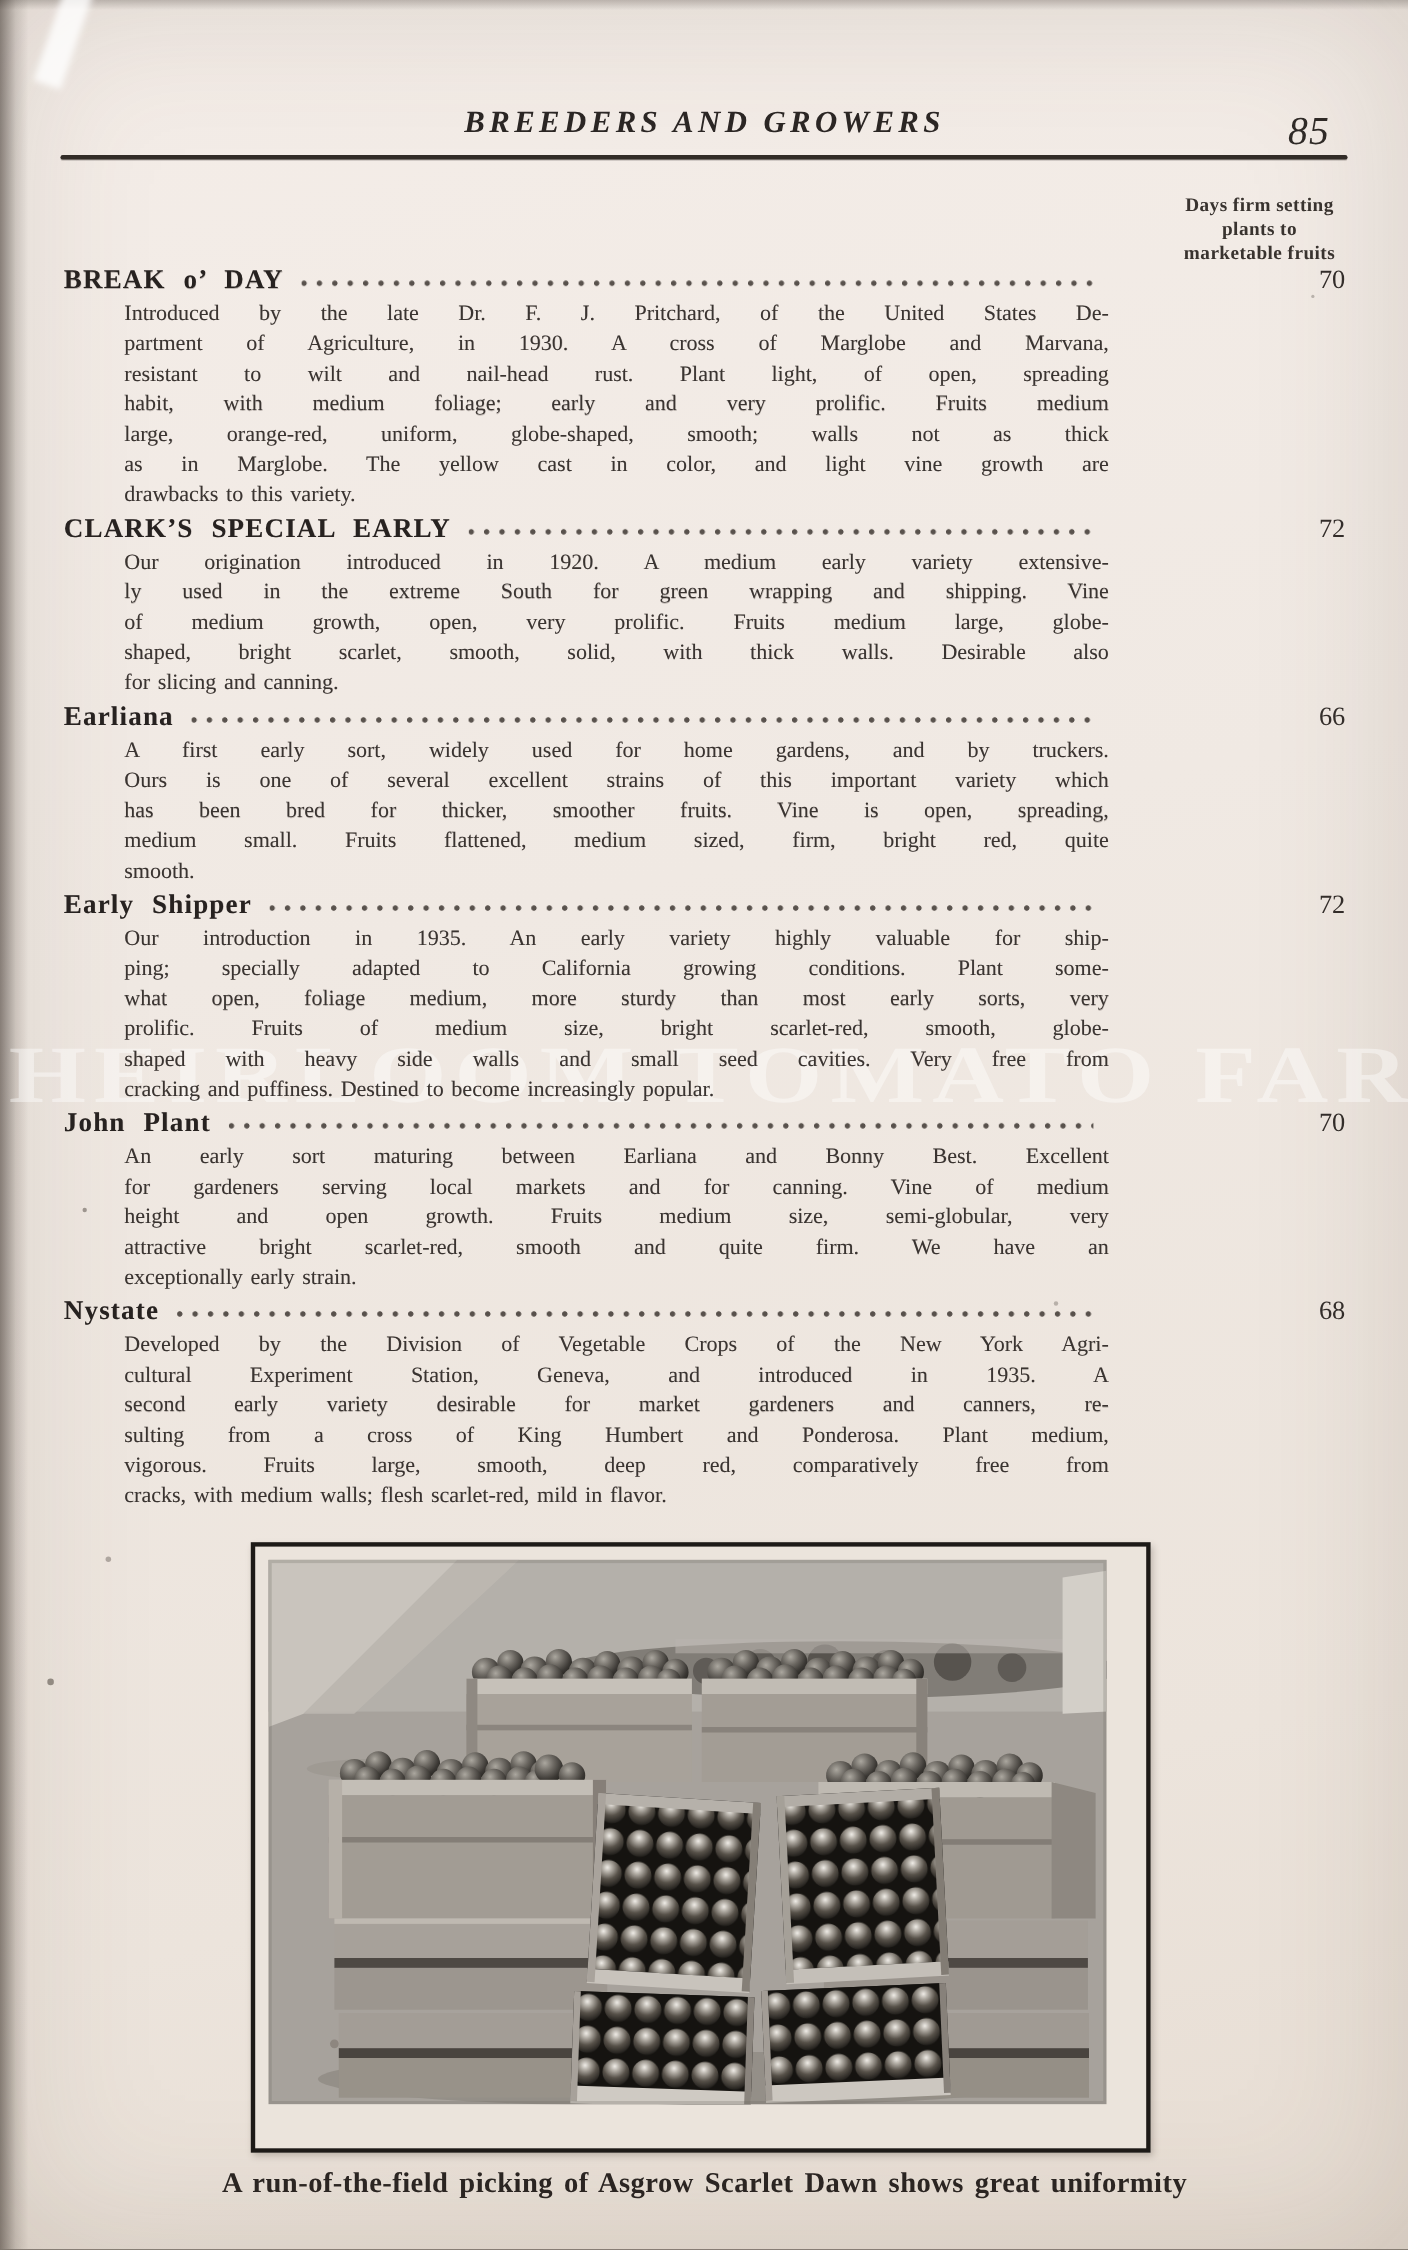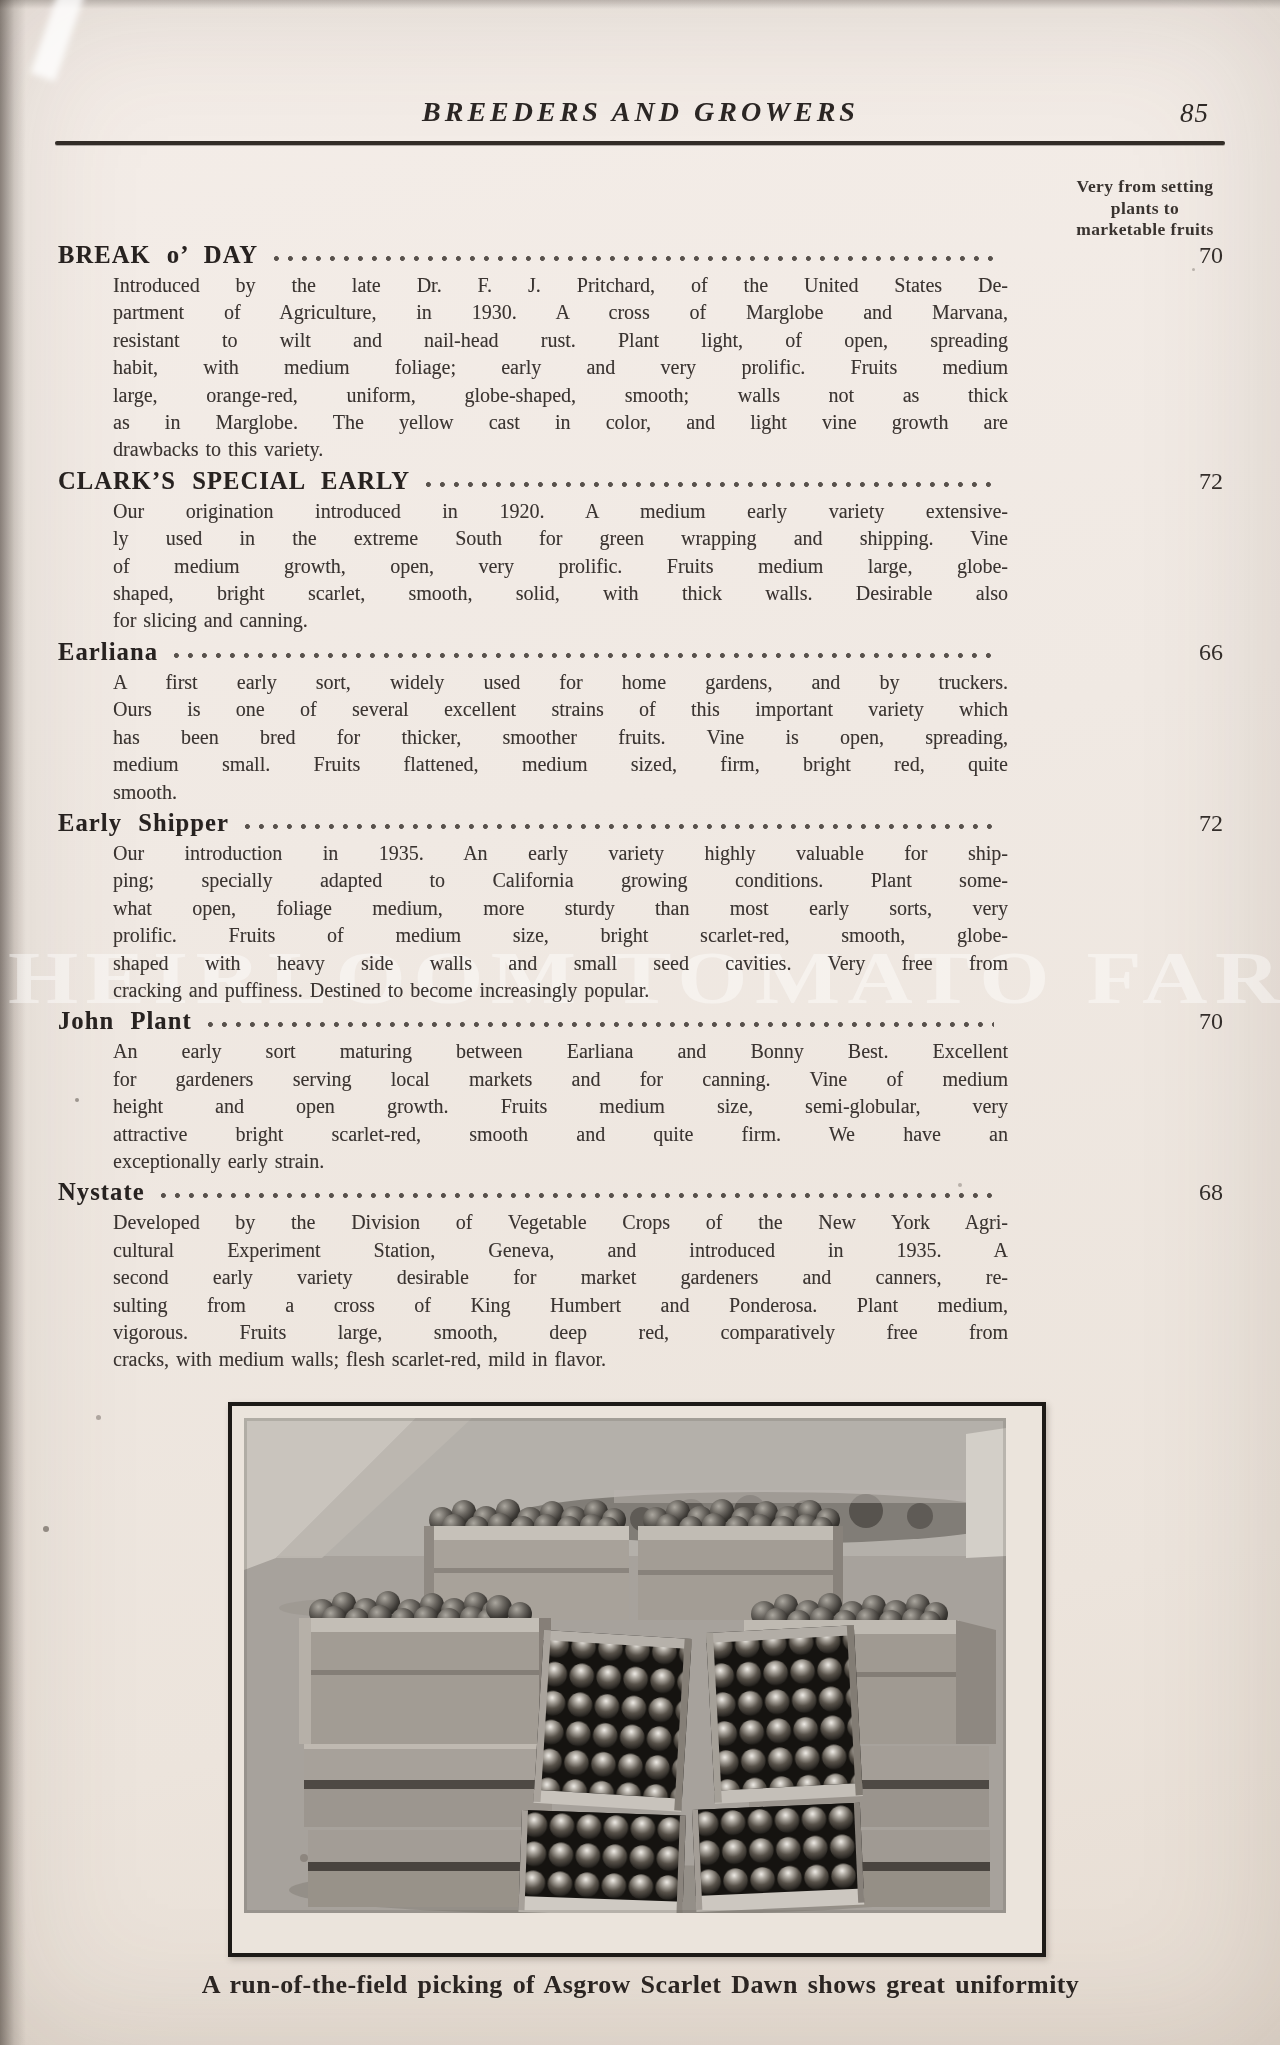--- a/index.html
+++ b/index.html
@@ -14,21 +14,21 @@
     background:linear-gradient(90deg,rgba(42,33,26,.50),rgba(42,33,26,.14) 55%,rgba(42,33,26,0));}
   .edge-top{position:absolute;left:0;top:0;width:100%;height:9px;
     background:linear-gradient(180deg,rgba(30,24,18,.22),rgba(30,24,18,0));}
   .curl{position:absolute;left:46px;top:-20px;width:26px;height:100px;
     background:rgba(255,255,255,.8);transform:rotate(19deg);filter:blur(3px);}
   .speck{position:absolute;border-radius:50%;background:#3d352e;}
 
   .header-row{position:absolute;left:58px;top:96px;width:1165px;height:36px;font-style:italic;}
   .title{position:absolute;left:0;right:0;text-align:center;font-weight:bold;
     font-size:28px;letter-spacing:4px;color:#2b2624;}
-  .pageno{position:absolute;right:14px;top:2px;font-size:27px;color:#2f2a27;letter-spacing:1px;}
+  .pageno{position:absolute;right:14px;top:2px;font-size:36px;color:#2f2a27;letter-spacing:1px;}
   .rule{position:absolute;left:55px;top:141px;width:1170px;height:4px;background:#322c27;
     border-radius:2px;box-shadow:0 1px 0 rgba(50,44,39,.35);}
 
   .colhead{position:absolute;left:1040px;top:176px;width:210px;text-align:center;
     font-size:17.5px;font-weight:bold;line-height:21.5px;color:#39332f;letter-spacing:.4px;}
 
   .entries{position:absolute;left:58px;top:238px;width:1165px;}
   .entry{margin:0;}
   .entry-head{display:flex;align-items:baseline;height:34px;line-height:33px;}
   .ename{font-weight:bold;font-size:24.5px;color:#272220;letter-spacing:1.1px;word-spacing:9px;
@@ -63,21 +63,21 @@
   <div class="edge-top"></div>
   <div class="curl"></div>
 
   <div class="header-row">
     <div class="title">BREEDERS AND GROWERS</div>
     <div class="pageno">85</div>
   </div>
   <div class="rule"></div>
 
   <div class="colhead">
-    <div>Very from setting</div>
+    <div>Days firm setting</div>
     <div>plants to</div>
     <div>marketable fruits</div>
   </div>
 
   <div class="watermark">HEIRLOOM TOMATO FARM</div>
 
   <div class="entries" id="entries">
     <section class="entry">
       <div class="entry-head">
         <span class="ename">BREAK o’ DAY</span>

